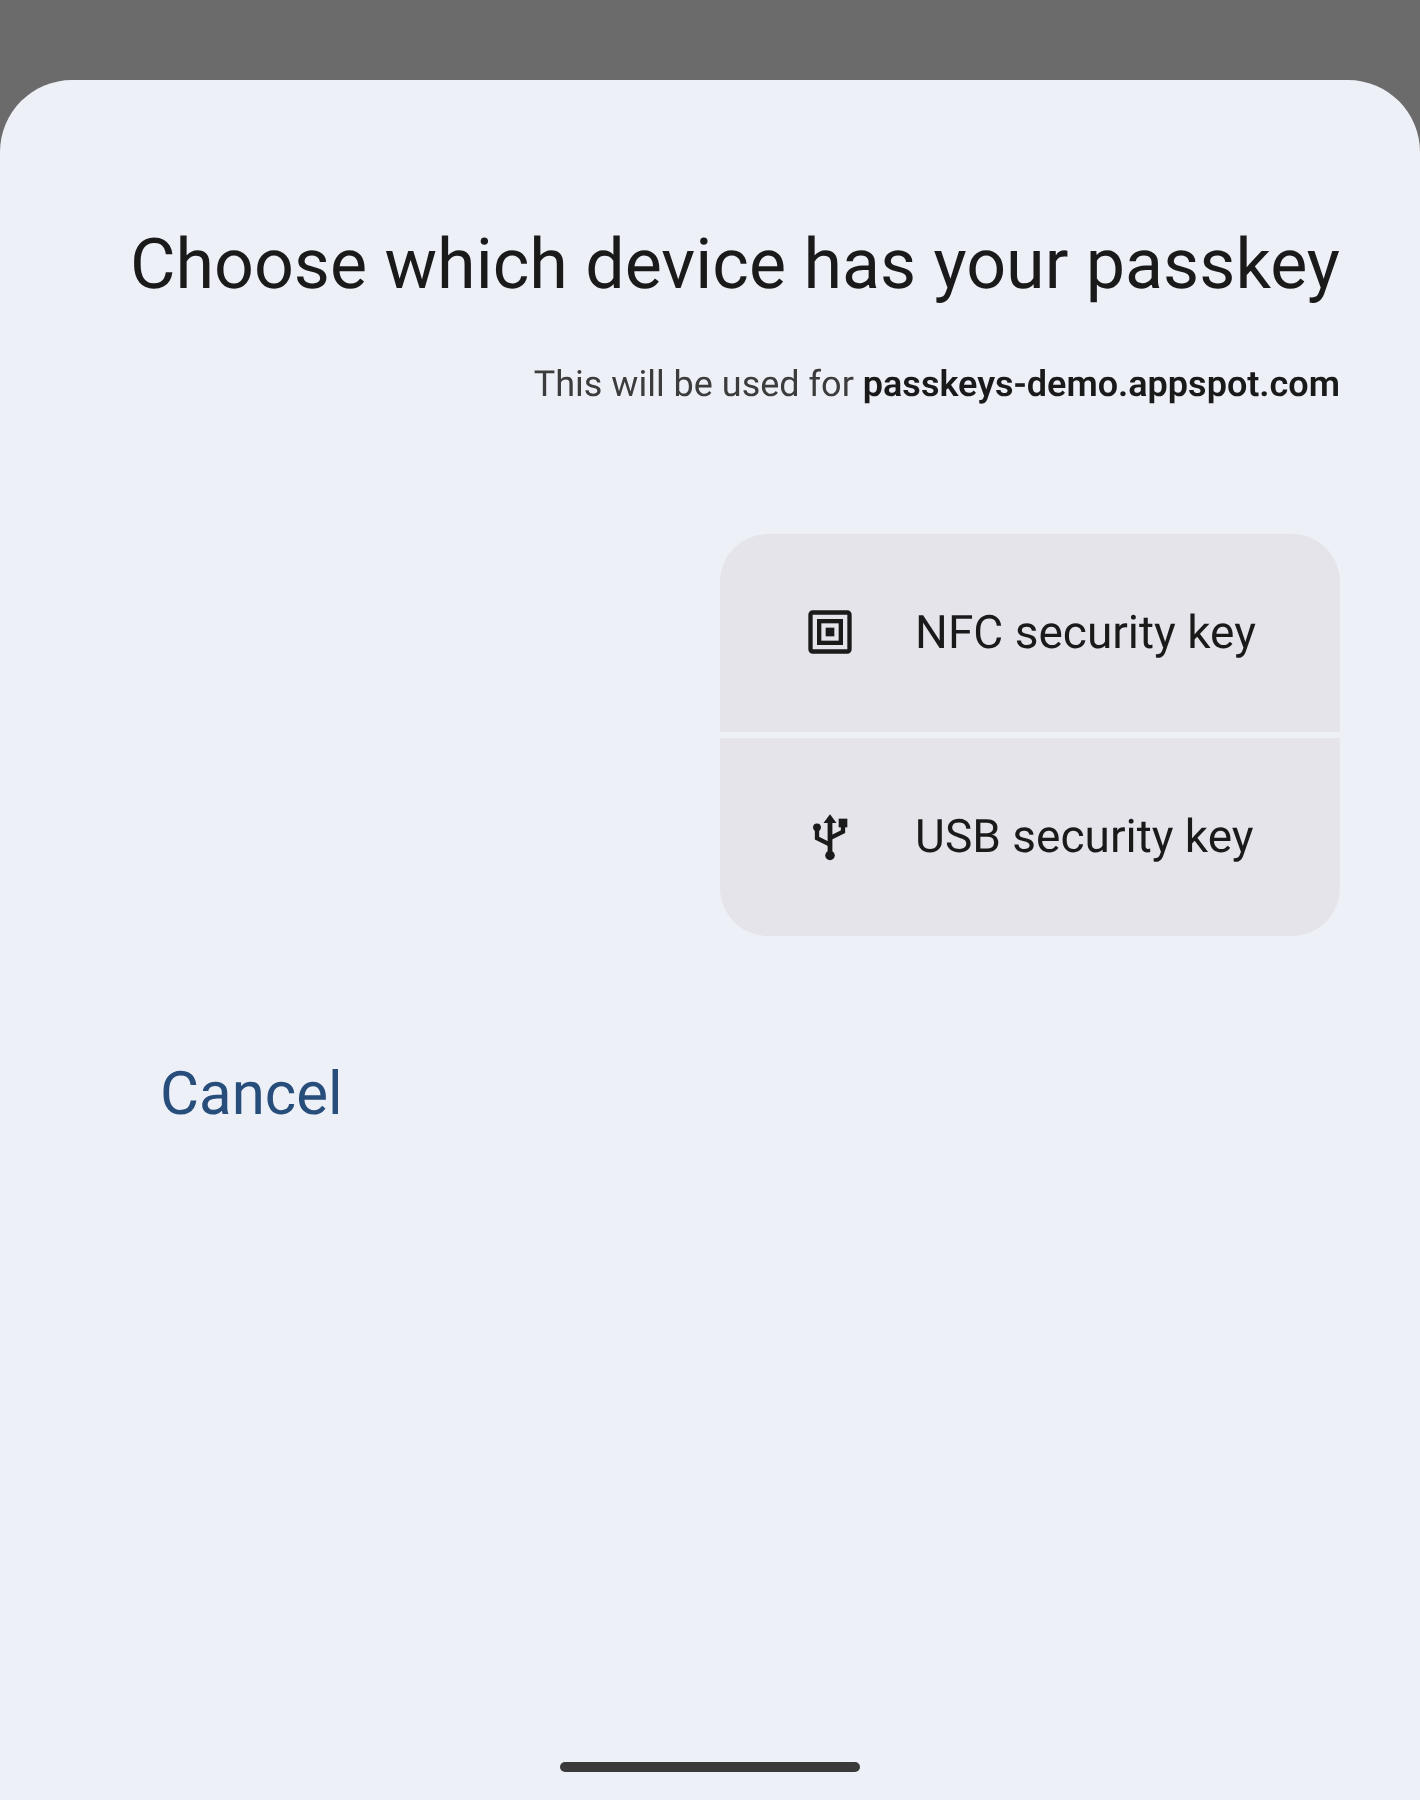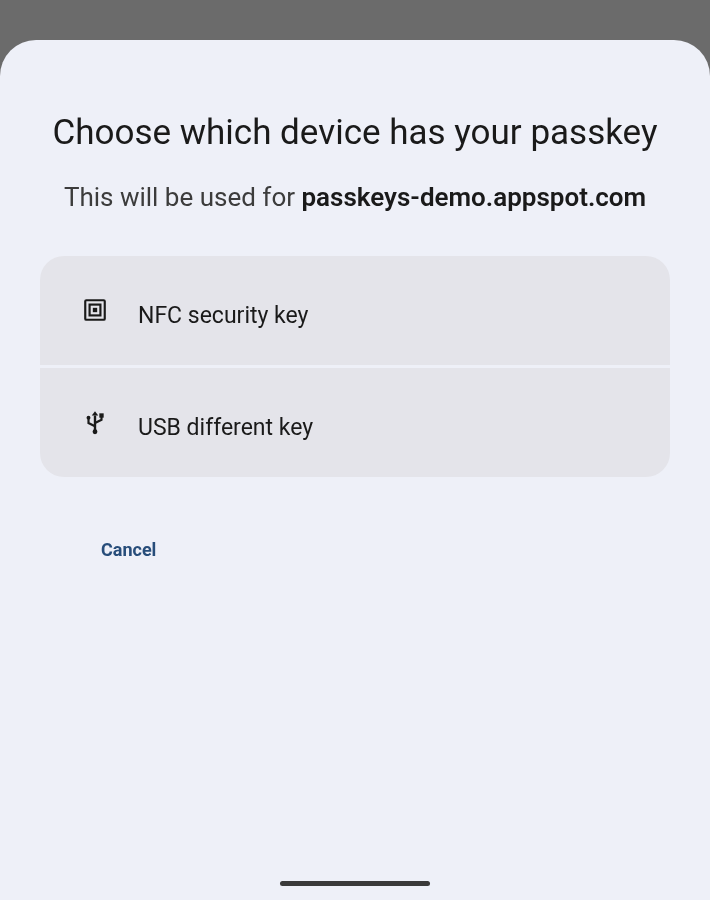--- a/index.html
+++ b/index.html
@@ -19,34 +19,35 @@
       position: absolute;
       top: 40px;
       left: 0;
       right: 0;
       bottom: 0;
       background: #eef0f8;
       border-radius: 36px 36px 0 0;
       padding: 70px 40px 0 40px;
       display: flex;
       flex-direction: column;
+      align-items: flex-end;
     }
     .title {
       font-size: 35px;
       font-weight: 400;
       color: #1a1a1a;
       text-align: center;
       line-height: 1.3;
       margin-bottom: 26px;
     }
     .subtitle {
-      font-size: 26px;
+      font-size: 18px;
       color: #3c3c3c;
       text-align: center;
-      margin-bottom: 44px;
+      margin-bottom: 64px;
     }
     .subtitle .domain {
       font-weight: 600;
       color: #1a1a1a;
     }
     .options-list {
       display: flex;
       flex-direction: column;
       gap: 3px;
       border-radius: 24px;
@@ -72,31 +73,30 @@
       width: 26px;
       height: 26px;
       stroke: #1a1a1a;
       fill: none;
       stroke-width: 2;
     }
     .option-label {
       font-size: 23px;
       color: #1a1a1a;
       font-weight: 400;
-      margin-top: 10px;
     }
     .cancel-button {
       margin-top: 52px;
-      font-size: 18px;
+      font-size: 30px;
       color: #274d7a;
-      font-weight: 700;
+      font-weight: 400;
       padding: 10px 0;
       cursor: pointer;
       align-self: flex-start;
-      margin-left: 61px;
+      margin-left: 40px;
     }
     .home-indicator {
       position: absolute;
       bottom: 14px;
       left: 50%;
       transform: translateX(-50%);
       width: 150px;
       height: 5px;
       background: #3a3a3a;
       border-radius: 3px;
@@ -129,21 +129,21 @@
         <svg viewBox="0 0 24 24">
           <path d="M12 2 L9 6 L15 6 Z" fill="#1a1a1a" stroke="none"></path>
           <path d="M12 6 L12 20" stroke-width="2.2"></path>
           <path d="M12 16 L6 13 L6 9" stroke-width="2"></path>
           <circle cx="6" cy="8" r="1.8" fill="#1a1a1a" stroke="none"></circle>
           <path d="M12 13 L18 10 L18 7" stroke-width="2"></path>
           <rect x="16" y="4" width="4" height="4" fill="#1a1a1a" stroke="none"></rect>
           <circle cx="12" cy="21" r="2.2" fill="#1a1a1a" stroke="none"></circle>
         </svg>
       </span>
-      <span class="option-label">USB different key</span>
+      <span class="option-label">USB security key</span>
     </div>
 
 
 
   </div>
 
   <div class="cancel-button">Cancel</div>
 
   <div class="home-indicator"></div>
 </div>

